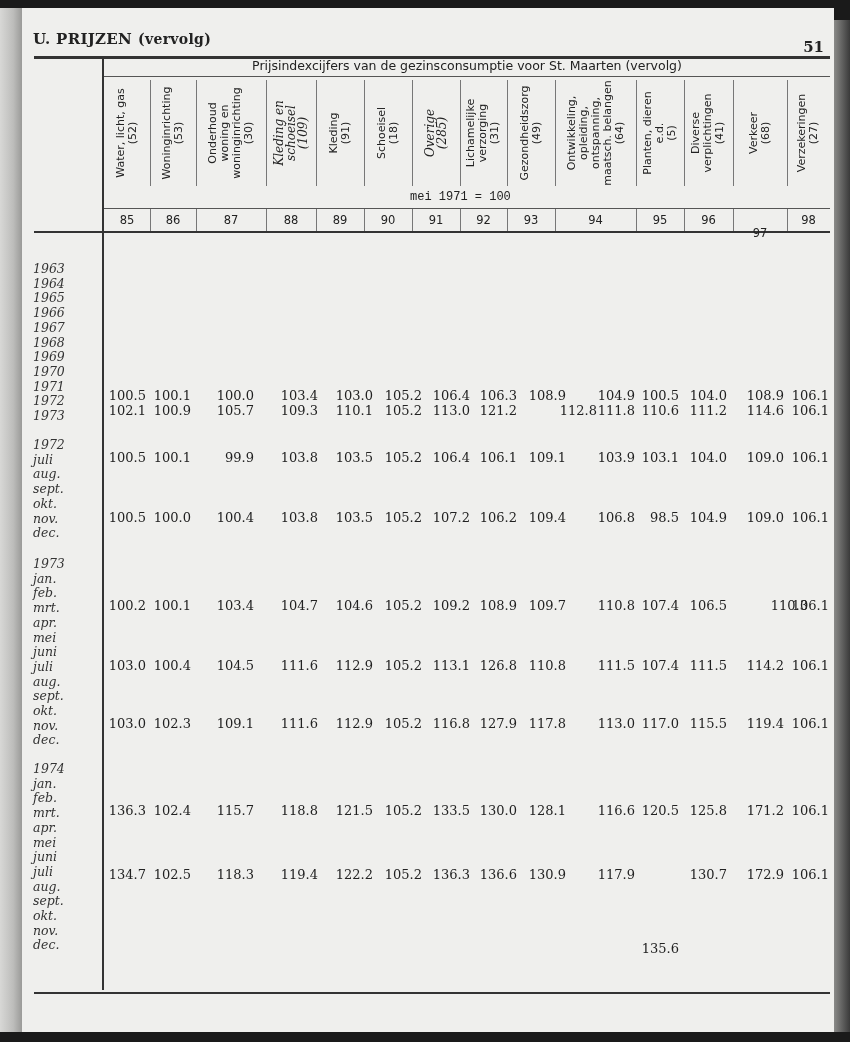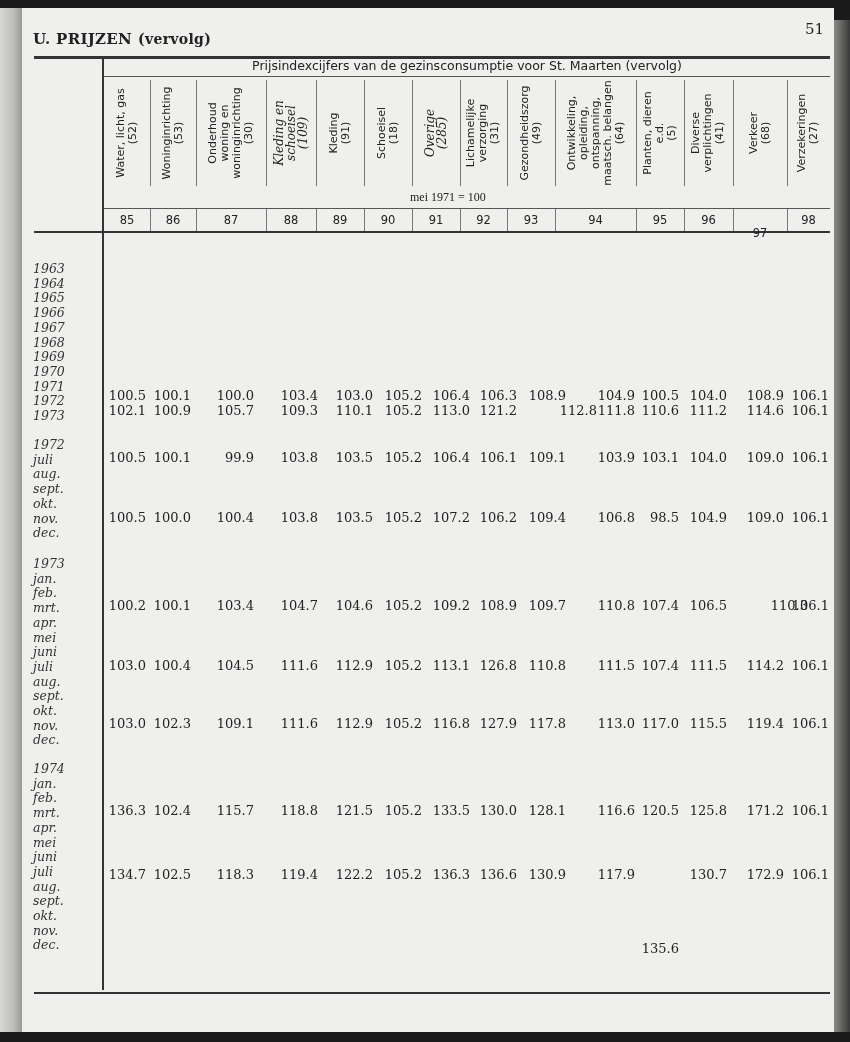--- a/index.html
+++ b/index.html
@@ -23,43 +23,43 @@
   .bottom-dark {
     position: absolute; left: 0; bottom: 0; width: 850px; height: 10px; background: #1a1a1a;
   }
   .title {
     position: absolute; left: 33px; top: 30px;
     font-family: "DejaVu Serif", serif; font-weight: bold; font-size: 15px; color: #222;
     letter-spacing: 0.3px;
   }
   .title .sub { font-weight: bold; font-size: 14px; margin-left: 6px; }
   .pagenum {
-    position: absolute; right: 26px; top: 20px;
-    font-family: "DejaVu Serif", serif; font-weight: normal; font-size: 15px; color: #222;
+    position: absolute; right: 26px; top: 38px;
+    font-family: "DejaVu Serif", serif; font-weight: bold; font-size: 15px; color: #222;
   }
   .rule-thick { position: absolute; height: 3px; background: #333; }
   .rule-thin { position: absolute; height: 1px; background: #555; }
   .vline { position: absolute; width: 2px; background: #333; }
   .colsep { position: absolute; width: 1px; background: #777; }
   .span-header {
     position: absolute; left: 104px; width: 726px; top: 58px; text-align: center;
     font-family: "DejaVu Sans", sans-serif; font-size: 12.5px; color: #222;
   }
   .col-head {
     position: absolute; top: 78px; height: 110px;
     display: flex; align-items: center; justify-content: center;
   }
   .col-head .rot {
     transform: rotate(-90deg); white-space: pre; text-align: center;
     font-family: "DejaVu Sans", sans-serif; font-size: 11px; line-height: 12px; color: #222;
   }
   .col-head .rot.italic { font-family: "DejaVu Serif", serif; font-style: italic; font-size: 12px; }
   .base-note {
     position: absolute; top: 190px; left: 410px;
-    font-family: Liberation Serif, serif; font-size: 12px; color: #222;
+    font-family: Liberation Mono, monospace; font-size: 12px; color: #222;
   }
   .col-num {
     position: absolute; top: 213px; text-align: center;
     font-family: "DejaVu Sans", sans-serif; font-size: 11.5px; color: #222;
   }
   .row-label {
     position: absolute; left: 33px; width: 70px;
     font-family: "DejaVu Serif", serif; font-style: italic; font-size: 12.5px; color: #333;
     line-height: 14.7px;
   }

